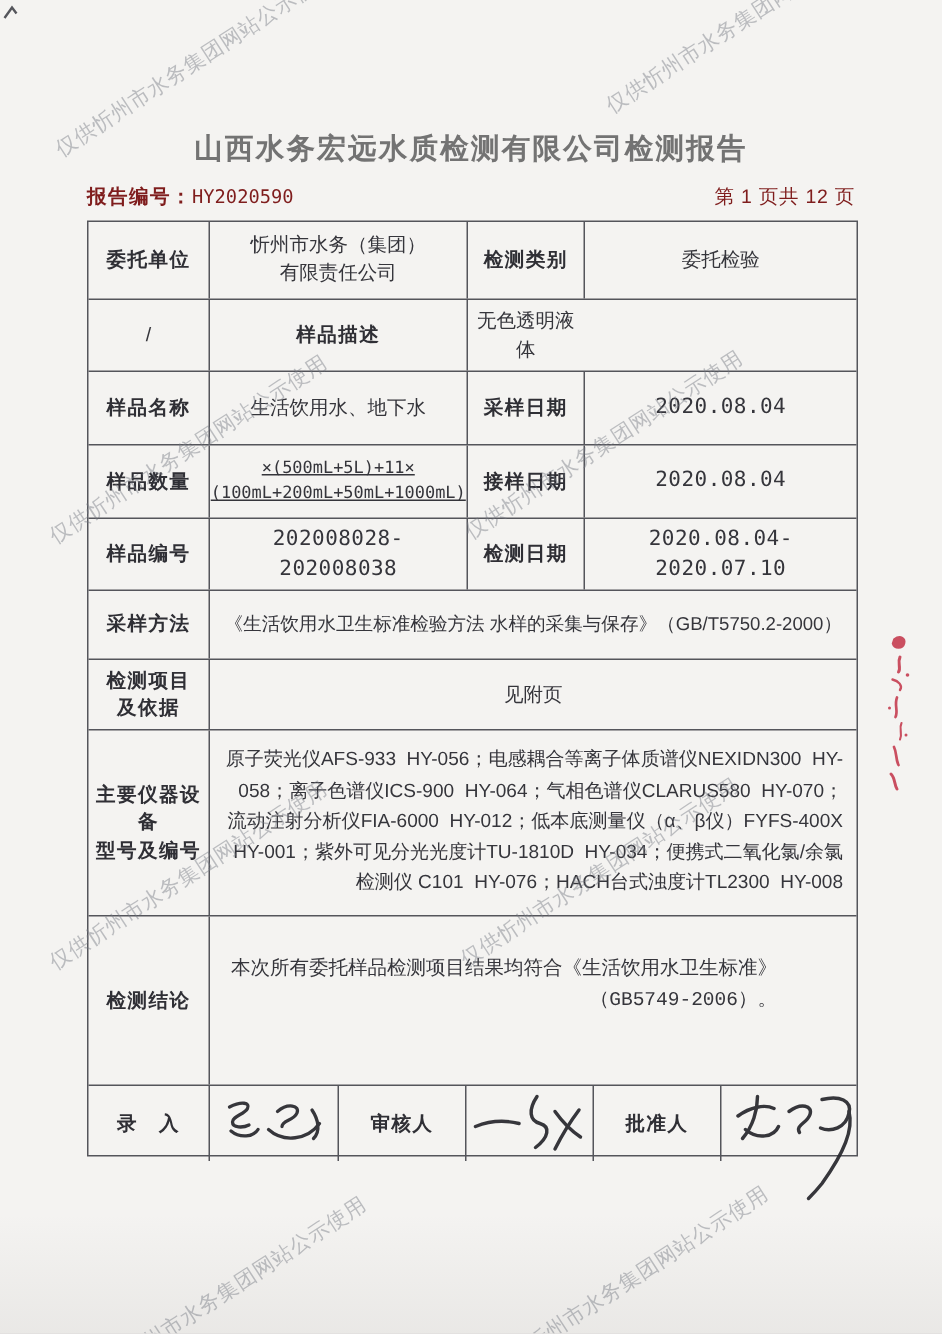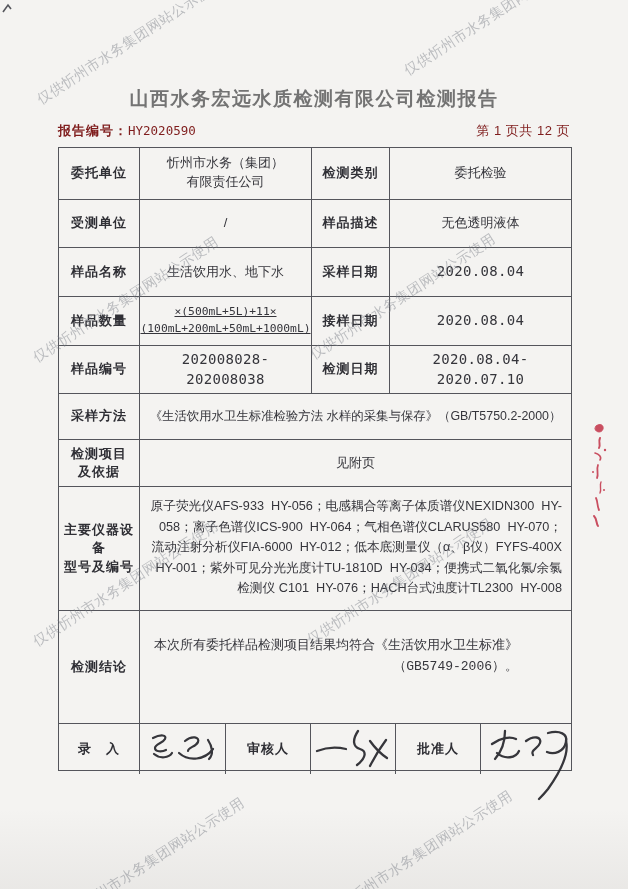--- a/index.html
+++ b/index.html
@@ -100,21 +100,20 @@
 
     <div class="row cols4" style="height:51px">
       <div class="cell lbl">委托单位</div>
       <div class="cell pre">忻州市水务（集团）
 有限责任公司</div>
       <div class="cell lbl">检测类别</div>
       <div class="cell">委托检验</div>
     </div>
 
     <div class="row cols4" style="height:47px">
-      <div class="cell lbl">受测单位</div>
       <div class="cell">/</div>
       <div class="cell lbl">样品描述</div>
       <div class="cell">无色透明液体</div>
     </div>
 
     <div class="row cols4" style="height:48px">
       <div class="cell lbl">样品名称</div>
       <div class="cell">生活饮用水、地下水</div>
       <div class="cell lbl">采样日期</div>
       <div class="cell num">2020.08.04</div>

